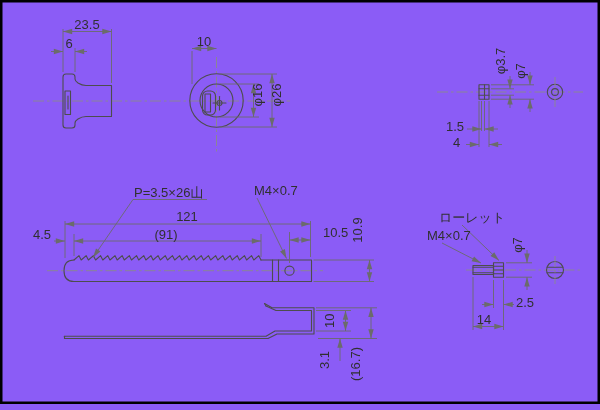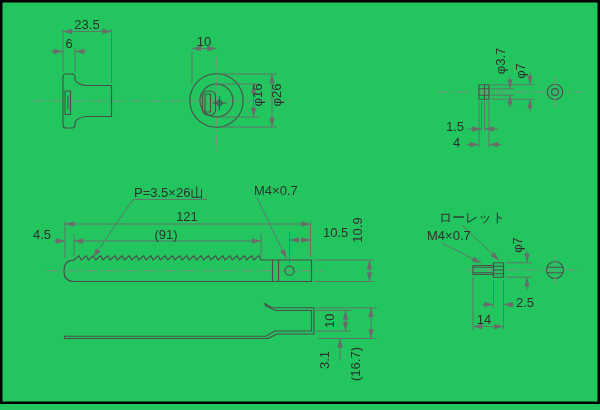--- a/index.html
+++ b/index.html
@@ -1,16 +1,16 @@
 <!DOCTYPE html>
 <html><head>
 <meta charset="utf-8">
 <style>
   html,body{margin:0;padding:0;background:#fff;}
-  .page{width:600px;height:410px;position:relative;background:#22c55e;}
+  .page{width:600px;height:410px;position:relative;background:#8b5cf6;}
   svg{display:block;}
   .ol{stroke:#4d4d4d;stroke-width:1.1;fill:none;stroke-linejoin:round;stroke-linecap:round;}
   .dl{stroke:#6b6b6b;stroke-width:0.9;fill:none;}
   .cl{stroke:#8a8a8a;stroke-width:0.9;fill:none;stroke-dasharray:11 3 2.5 3;}
   .tx{font-family:"Liberation Sans","DejaVu Sans",sans-serif;font-size:13px;fill:#303030;}
   .frame{fill:none;stroke:#000;stroke-width:2.5;}
 </style>
 </head>
 <body>
 

